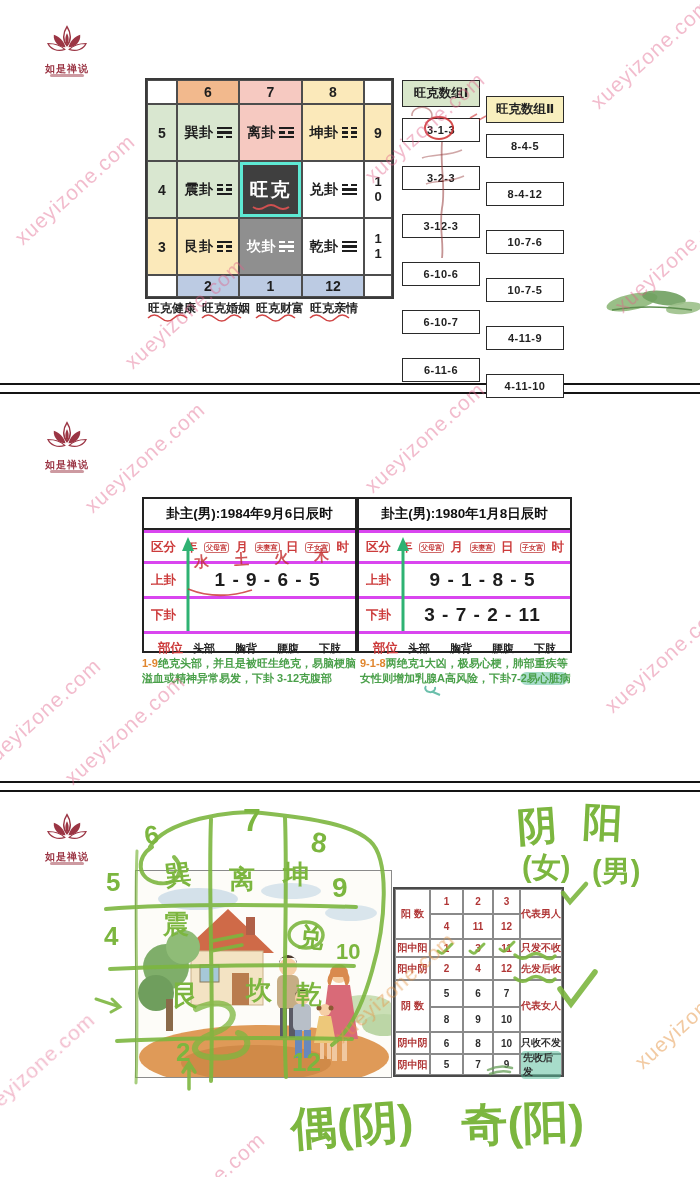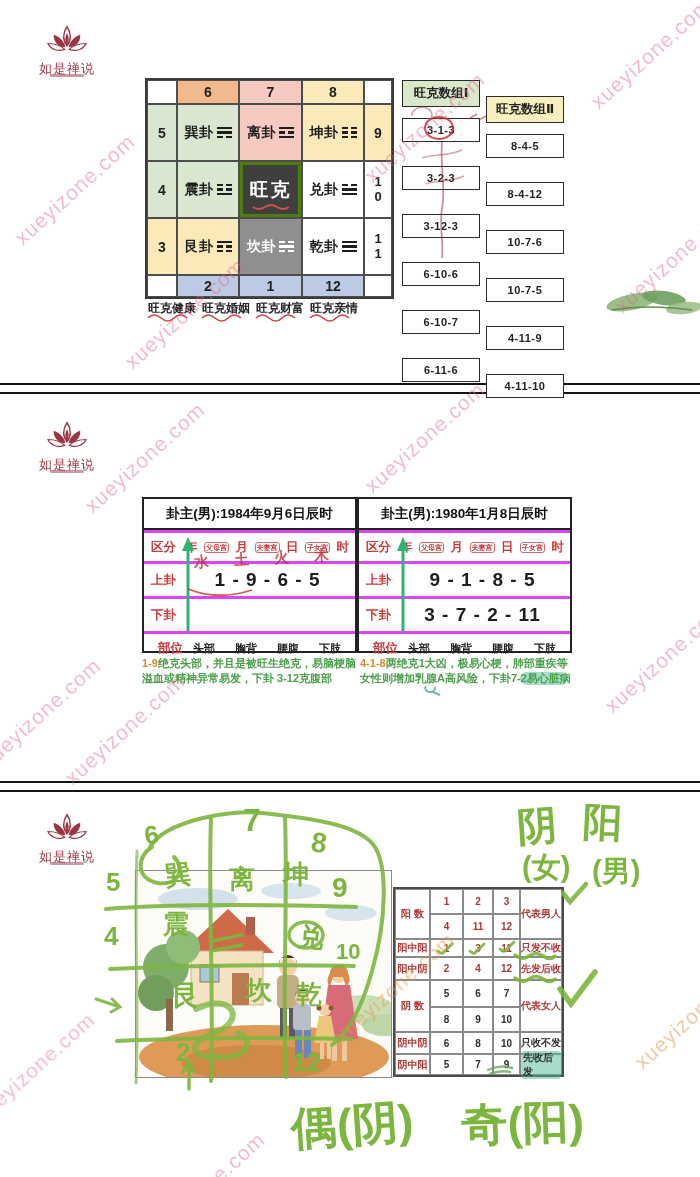--- a/index.html
+++ b/index.html
@@ -3,38 +3,38 @@
 <meta charset="utf-8">
 <style>
   html,body{margin:0;padding:0;background:#e8e8e8;}
   #canvas{position:relative;width:700px;height:1177px;background:#fff;overflow:hidden;
           font-family:"Liberation Sans","DejaVu Sans",sans-serif;color:#222;}
   .abs{position:absolute;}
   
   .sep{position:absolute;left:0;width:700px;height:2px;background:#141414;}
   
   .logo{position:absolute;left:38px;width:58px;text-align:center;z-index:5;}
-  .logo .zh{font-size:13px;font-weight:normal;color:#9b3544;letter-spacing:1px;line-height:9px;}
+  .logo .zh{font-size:10px;font-weight:bold;color:#9b3544;letter-spacing:1px;line-height:9px;}
   .logo .en{width:34px;height:3px;margin:1px auto 0;background:rgba(155,53,68,.5);border-radius:2px;}
   
   .s1grid{position:absolute;left:145px;top:78px;display:grid;
           grid-template-columns:30px 62px 63px 62px 28px;
           grid-template-rows:24px 57px 57px 57px 22px;
           border:2px solid #3a3a3a;background:#fff;z-index:10;}
   .gc{display:flex;align-items:center;justify-content:center;border:1px solid #4d4d4d;
       font-weight:bold;font-size:14px;color:#1e1e1e;}
   .bg-or{background:#f2b98d;} .bg-pk{background:#f6c9c1;} .bg-yl{background:#fbe9ba;}
   .bg-gn{background:#d9e7d0;} .bg-bl{background:#bccbe3;} .bg-gy{background:#8f8f8f;color:#fff;}
   .gc .nm{font-size:14px;letter-spacing:.5px;}
   .vnum{width:13px;word-break:break-all;line-height:1.1;text-align:center;font-size:13px;}
   .tg{display:inline-flex;flex-direction:column;gap:2px;margin-left:3px;}
   .tg .row{display:flex;gap:3px;}
   .tg .b{height:2.6px;background:currentColor;}
   .tg .full{width:15px;} .tg .half{width:6px;}
-  .wkwrap{padding:3px;background:#4d7c0f;}
+  .wkwrap{padding:3px;background:#5eead4;}
   .wkcell{position:relative;width:100%;height:100%;background:#3f3f3f;color:#fff;
           display:flex;align-items:center;justify-content:center;
           font-size:19px;font-weight:bold;letter-spacing:2px;}
   
   .pcol{position:absolute;top:80px;width:78px;z-index:10;}
   .phead{height:25px;border:1.5px solid #2a2a2a;display:flex;align-items:center;justify-content:center;
          font-size:12.5px;font-weight:bold;margin-bottom:11px;}
   .ph1{background:#d9e7cb;} .ph2{background:#f8efbe;margin-top:16px;}
   .pbox{height:22px;border:1.5px solid #2a2a2a;background:#fff;display:flex;align-items:center;
         justify-content:center;font-size:11px;font-weight:bold;margin-bottom:24px;letter-spacing:.5px;}
@@ -398,21 +398,21 @@
       <line x1="8" y1="96" x2="8" y2="14" stroke="#2fb273" stroke-width="3"></line>
       <polygon points="8,2 2,16 14,16" fill="#2fb273"></polygon>
     </svg>
   </div>
 
   <div class="hl-teal" style="left:520px;top:672px;width:48px;height:13px;"></div>
   <div class="note" style="left:142px;top:656px;">
     <span class="lead">1-9</span><span>绝克头部，并且是被旺生绝克，易脑梗脑溢血或精神异常易发，下卦 3-12克腹部</span>
   </div>
   <div class="note" style="left:360px;top:656px;width:212px;">
-    <span class="lead">4-1-8</span><span>两绝克1大凶，极易心梗，肺部重疾等女性则增加乳腺A高风险，下卦7-2易心脏病</span>
+    <span class="lead">9-1-8</span><span>两绝克1大凶，极易心梗，肺部重疾等女性则增加乳腺A高风险，下卦7-2易心脏病</span>
   </div>
   <svg class="ovl" style="left:422px;top:682px;" width="24" height="16" viewBox="0 0 24 16">
     <path d="M4 4 a5 4 0 1 0 9 1 m-2 5 l7 3" fill="none" stroke="rgba(70,175,150,.8)" stroke-width="2"></path>
   </svg>
 
   <div class="sep" style="top:781px;"></div>
   <div class="sep" style="top:790px;"></div>
 
   <div class="logo" style="top:812px;">
     <svg width="44" height="36" viewBox="0 0 60 48">

